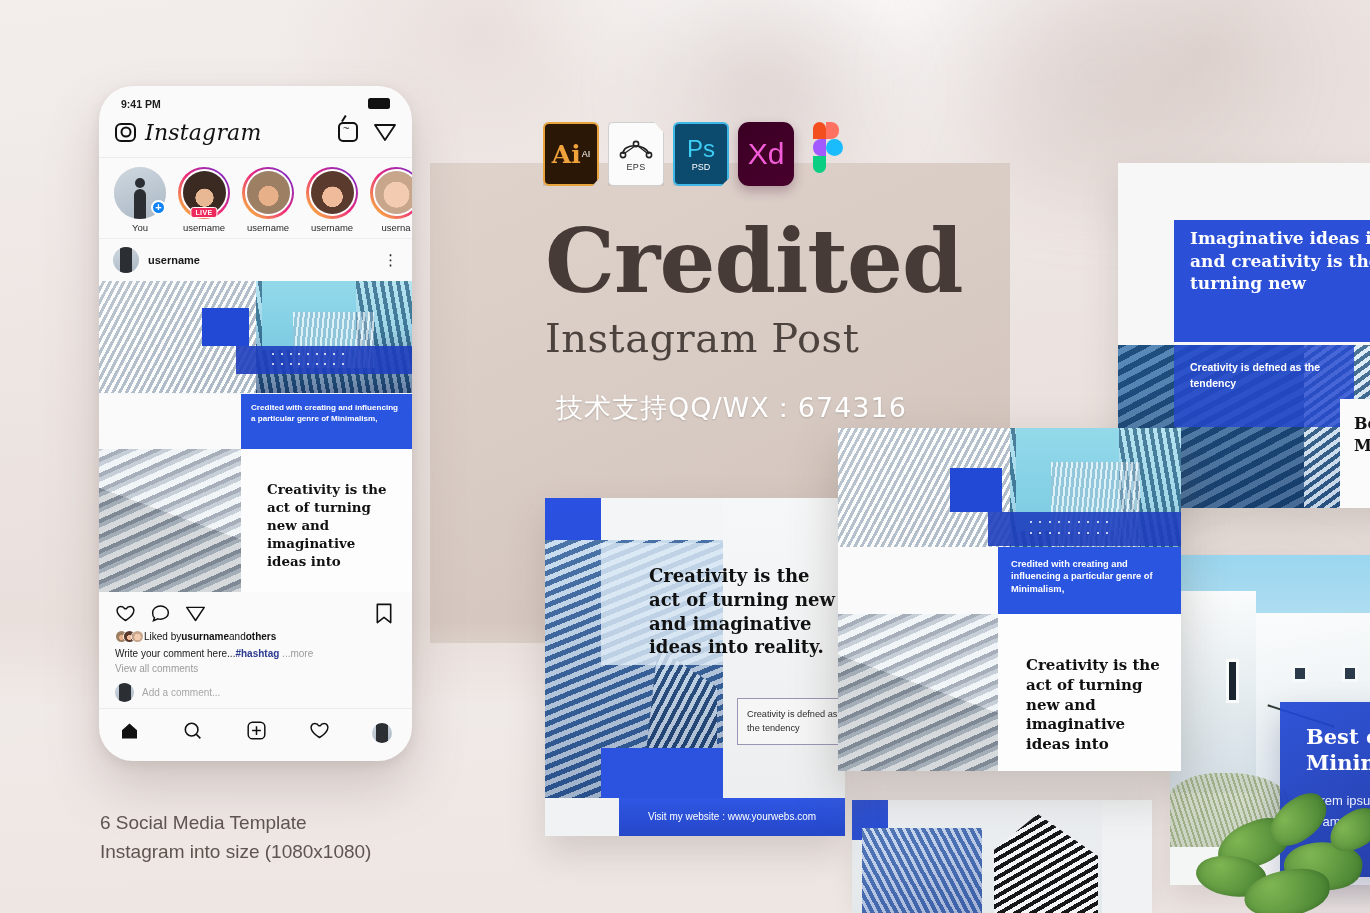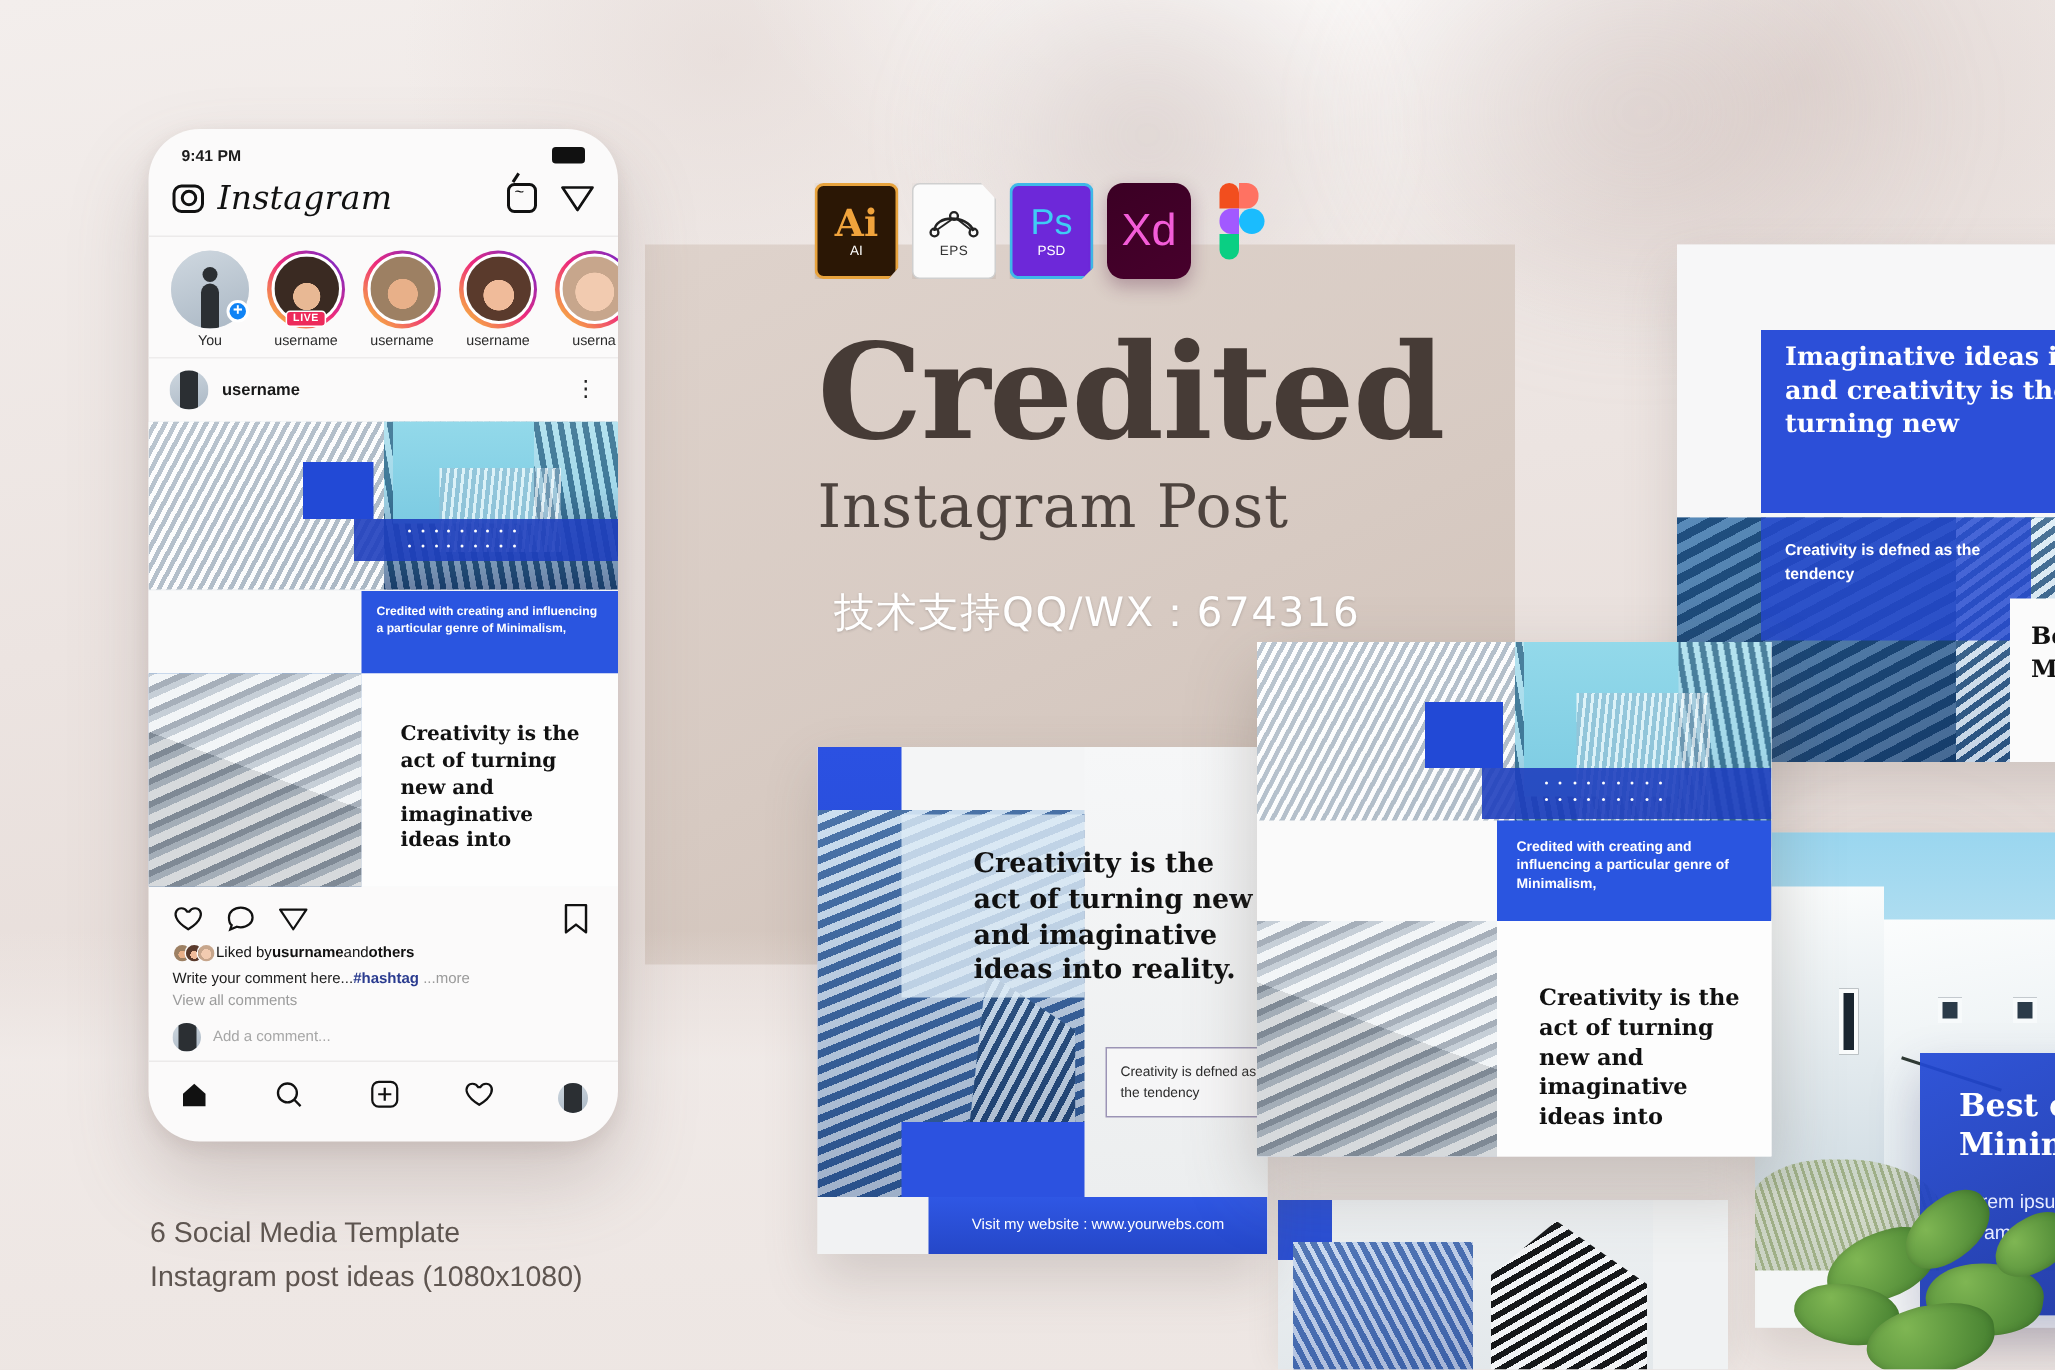--- a/index.html
+++ b/index.html
@@ -209,34 +209,34 @@
     display:flex; align-items:center; justify-content:space-between;
     padding: 11px 20px 16px 20px;
   }
 
   
   #icon-row { position:absolute; left:543px; top:122px; display:flex; gap:9px; align-items:flex-start; }
   .app-icon { width:56px; height:64px; position:relative; }
   .app-ai {
     background:#2b1705; border:2px solid #e8a33d; border-radius:6px;
     clip-path: polygon(0 0, 100% 0, 100% 88%, 88% 100%, 0 100%);
-    display:flex; flex-direction:column; align-items:center; justify-content:center; gap:1px;
+    display:flex; flex-direction:row; align-items:center; justify-content:center; gap:1px;
     box-shadow: 0 5px 12px rgba(100,70,40,.3);
   }
   .app-ai .big { font-family:"DejaVu Serif",serif; color:#f0a33c; font-size:25px; font-weight:700; line-height:1; }
   .app-ai .sub { color:#fff; font-size:9px; }
   .app-eps {
     background:#fbfbfb; border:1.5px solid #cfcfcf; border-radius:5px;
     clip-path: polygon(0 0, 82% 0, 100% 17%, 100% 100%, 0 100%);
     display:flex; flex-direction:column; align-items:center; justify-content:center; gap:3px;
     box-shadow: 0 5px 12px rgba(120,110,105,.25);
   }
   .app-eps .sub { color:#333; font-size:9px; letter-spacing:.3px; }
   .app-ps {
-    background:#6d28d9; border:2px solid #3fb8e8; border-radius:6px;
+    background:#0c4a6e; border:2px solid #3fb8e8; border-radius:6px;
     clip-path: polygon(0 0, 100% 0, 100% 88%, 86% 100%, 0 100%);
     display:flex; flex-direction:column; align-items:center; justify-content:center; gap:0;
     box-shadow: 0 5px 12px rgba(60,90,110,.3);
   }
   .app-ps .big { font-family:"Liberation Sans",sans-serif; color:#3fcdf5; font-size:24px; font-weight:400; line-height:1.05; }
   .app-ps .sub { color:#fff; font-size:9px; }
   .app-xd {
     background: linear-gradient(150deg,#3b0024,#47002c); border-radius:11px;
     display:flex; align-items:center; justify-content:center;
     box-shadow: 0 5px 12px rgba(80,20,60,.3);
@@ -705,14 +705,14 @@
         </svg>
     </span>
     <span style="display:inline-block;width:20px;height:20px;border-radius:50%;overflow:hidden;position:relative;">
       <i class="face f-silhouette" style="position:absolute;inset:0;"></i>
     </span>
   </div>
 </div>
 
 <div id="caption-block">
   <div class="l1">6 Social Media Template</div>
-  <div class="l2">Instagram post ideas (1080x1080)</div>
+  <div class="l2">Instagram into size (1080x1080)</div>
 </div>
 
 </body></html>

